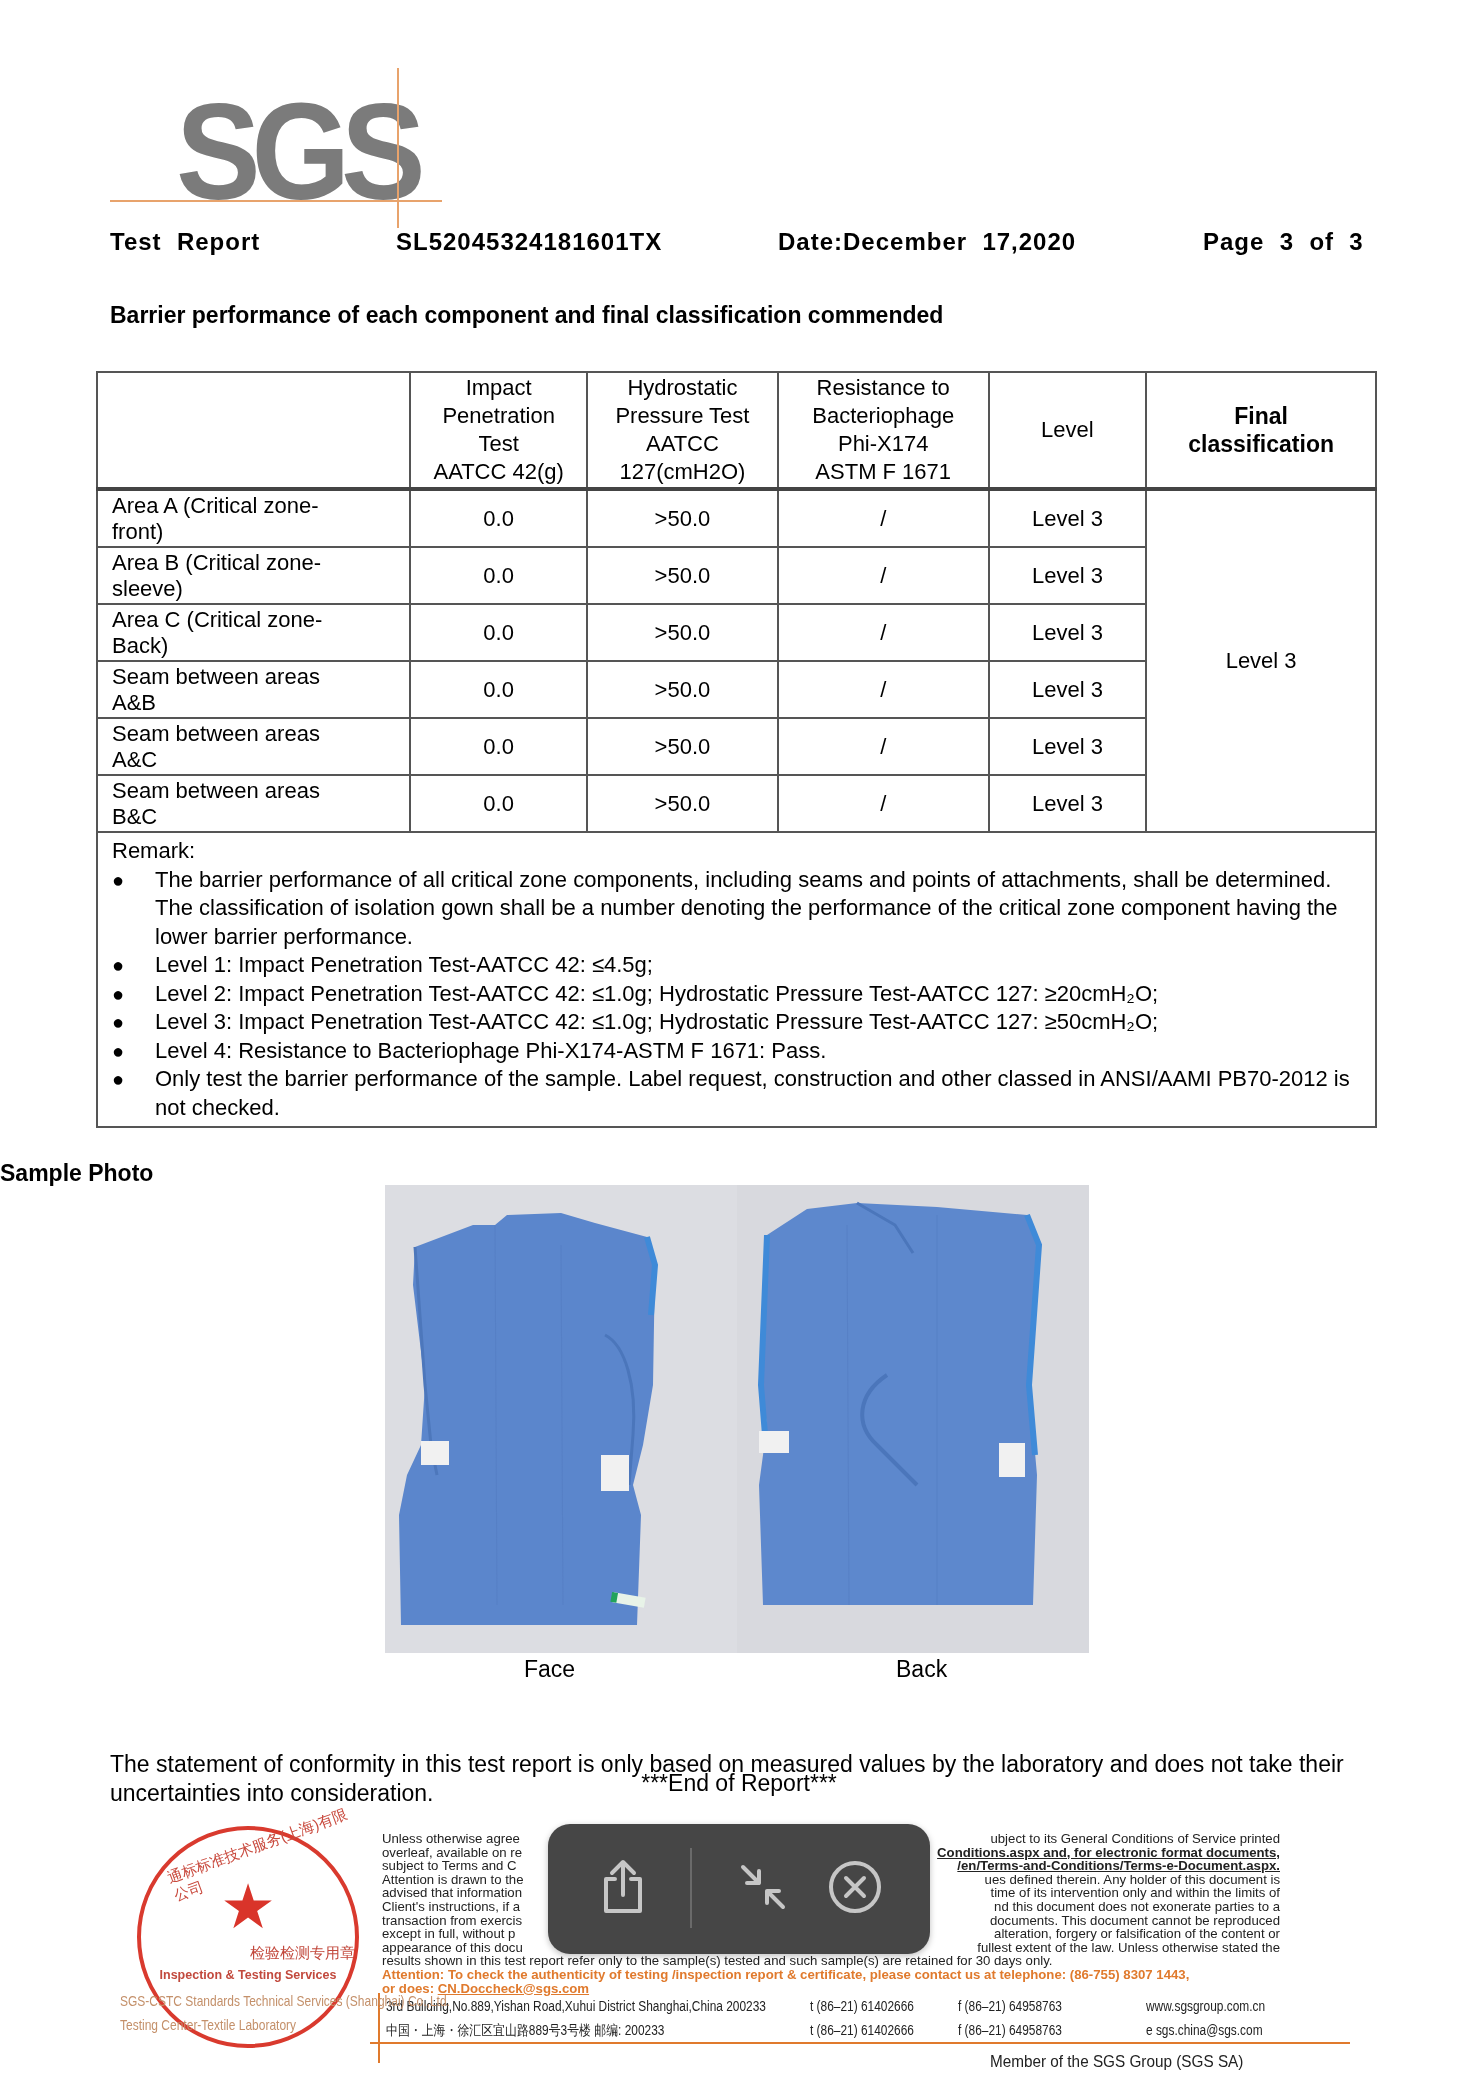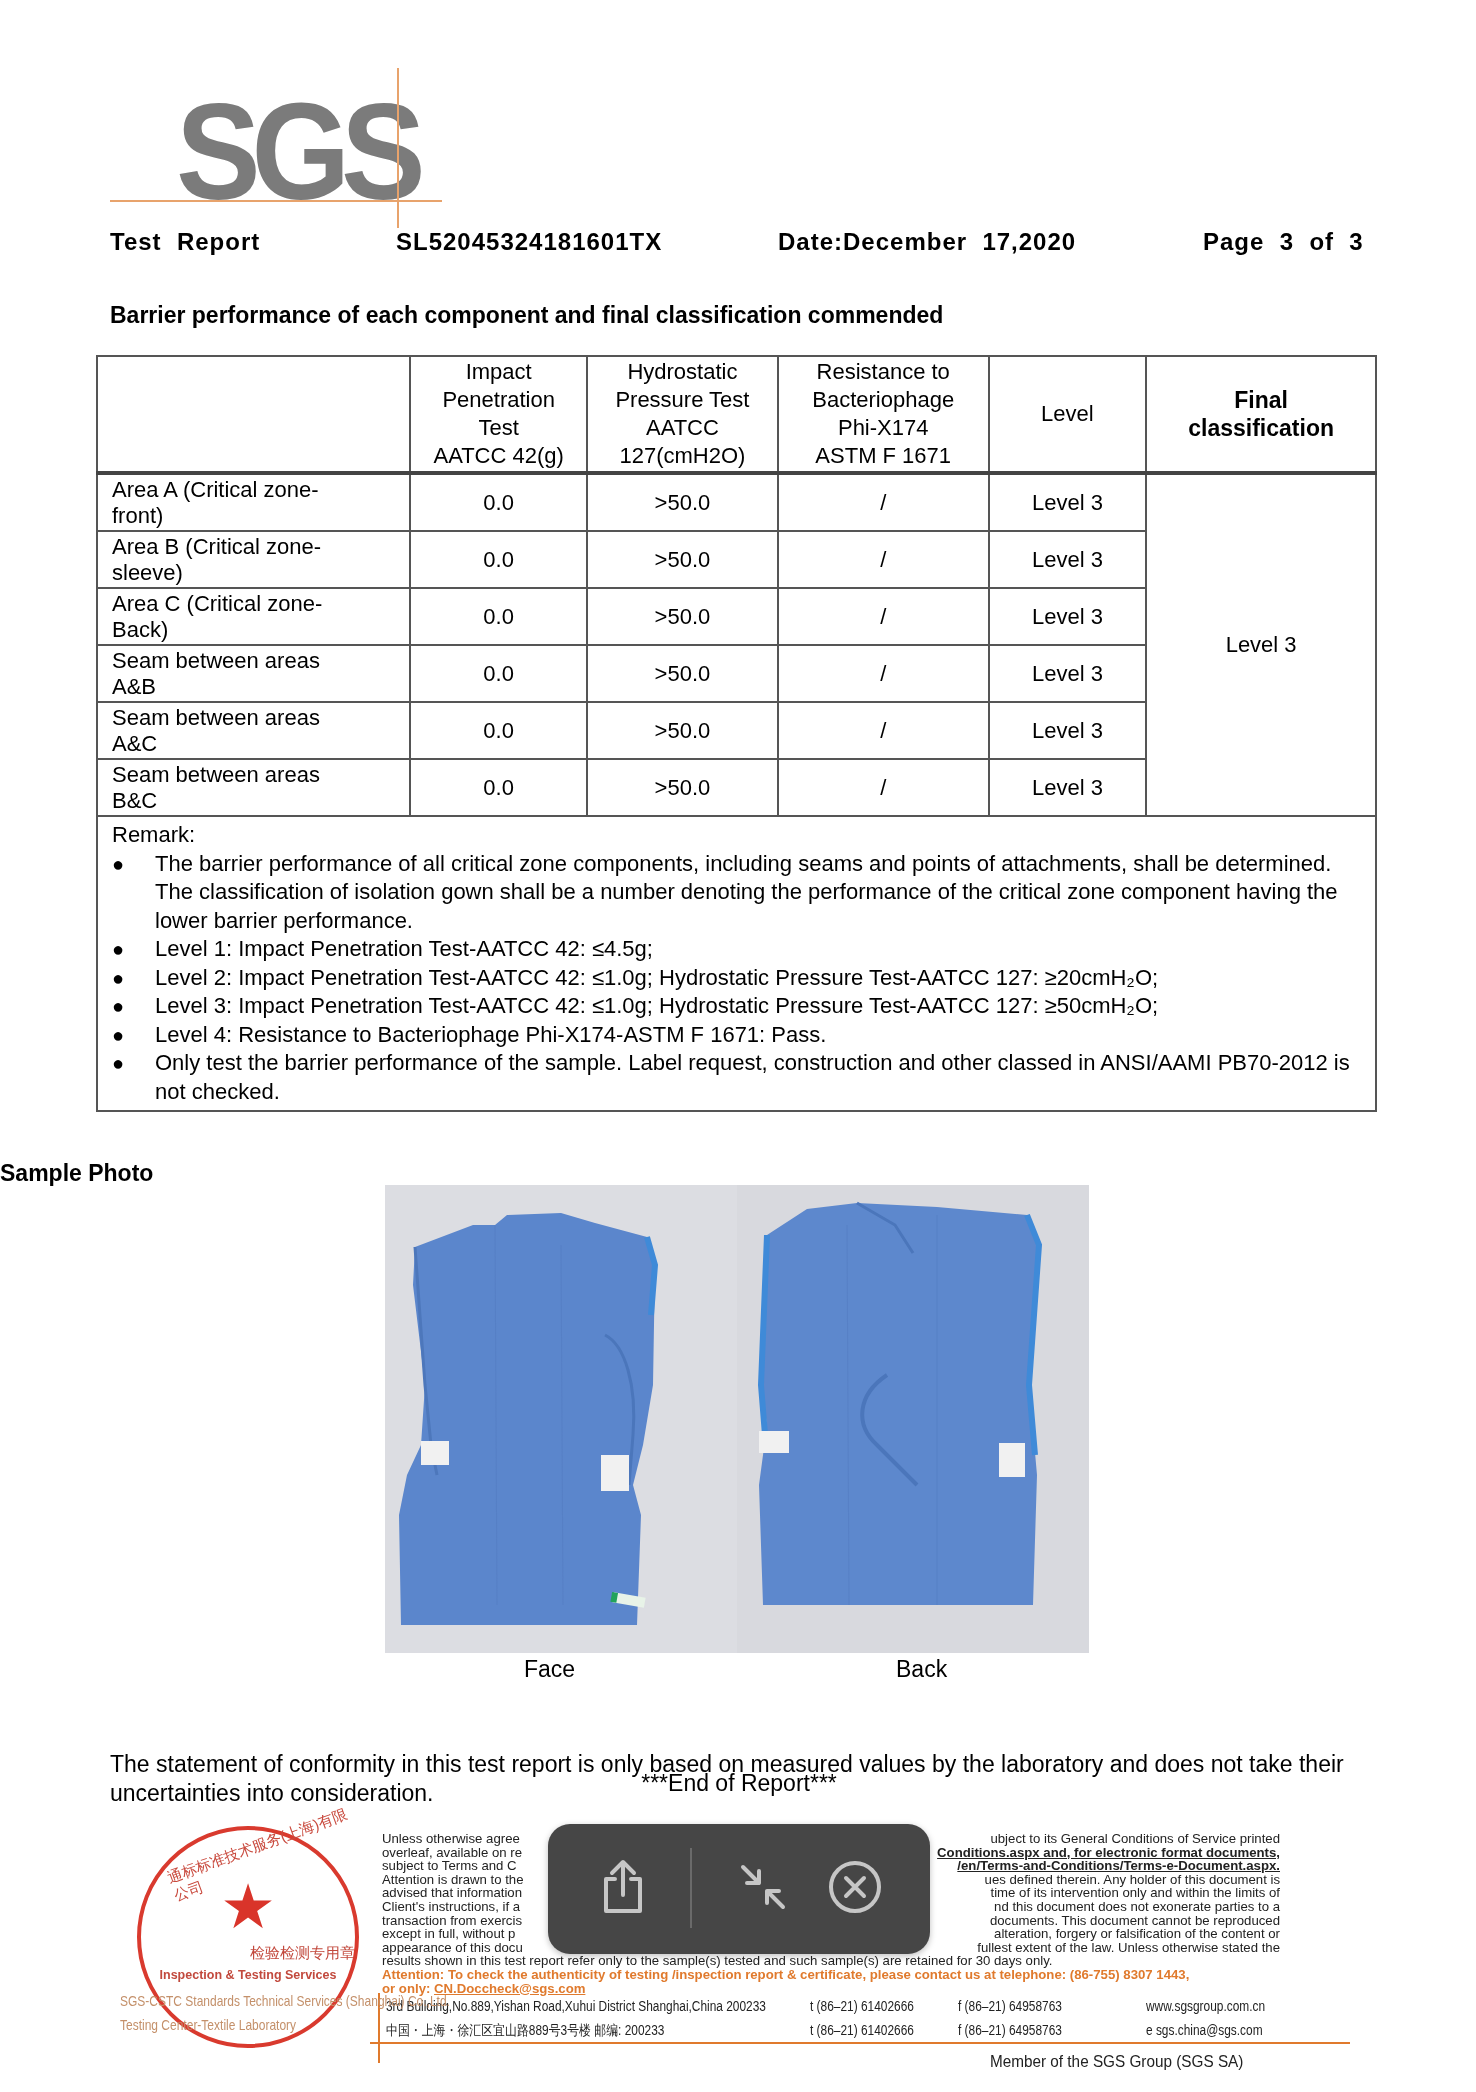--- a/index.html
+++ b/index.html
@@ -17,21 +17,21 @@
   
   .hdr { top: 228px; font-weight: bold; font-size: 24px; letter-spacing: 1px; }
   .hdr-title { left: 110px; }
   .hdr-no { left: 396px; }
   .hdr-date { left: 778px; }
   .hdr-page { left: 1203px; }
 
   .section-title { left: 110px; top: 302px; font-weight: bold; font-size: 23px; }
 
   
-  table.barrier { position: absolute; left: 96px; top: 355px; width: 1281px;
+  table.barrier { position: absolute; left: 96px; top: 371px; width: 1281px;
                   border-collapse: collapse; font-size: 22px; }
   table.barrier td, table.barrier th { border: 2px solid #555; padding: 0; }
   table.barrier th { font-weight: normal; text-align: center; line-height: 28px; height: 114px; vertical-align: middle; }
   table.barrier th.bold { font-weight: bold; font-size: 23px; }
   table.barrier thead tr { border-bottom: 4px solid #444; }
   table.barrier td { height: 55px; text-align: center; vertical-align: middle; }
   table.barrier td.rowlabel { text-align: left; padding-left: 14px; line-height: 26px; vertical-align: middle; }
   .remark-cell { text-align: left !important; padding: 4px 14px 4px 14px !important; line-height: 28.5px; height: auto !important; vertical-align: top !important; }
   .remark-list { list-style: none; margin: 0; padding: 0; }
   .remark-list li { position: relative; padding-left: 43px; }
@@ -278,21 +278,21 @@
       <span>alteration, forgery or falsification of the content or</span>
     </div>
   <div style="display:flex;justify-content:space-between">
       <span>appearance of this docu</span>
       <span>fullest extent of the law. Unless otherwise stated the</span>
     </div>
   <div>results shown in this test report refer only to the sample(s) tested and such sample(s) are retained for 30 days only.</div>
 </div>
 <div class="abs attention">
   <div>Attention: To check the authenticity of testing /inspection report &amp; certificate, please contact us at telephone: (86-755) 8307 1443,</div>
-  <div><span>or only: </span><span class="u">CN.Doccheck@sgs.com</span></div>
+  <div><span>or does: </span><span class="u">CN.Doccheck@sgs.com</span></div>
 </div>
 
 <div class="abs addr-vline"></div>
 <div class="abs addr-hline"></div>
 <div class="abs addr" style="left:386px;top:1998px">3rd Building,No.889,Yishan Road,Xuhui District Shanghai,China  200233</div>
 <div class="abs addr" style="left:386px;top:2022px">中国・上海・徐汇区宜山路889号3号楼   邮编: 200233</div>
 <div class="abs addr" style="left:810px;top:1998px">t (86–21) 61402666</div>
 <div class="abs addr" style="left:810px;top:2022px">t (86–21) 61402666</div>
 <div class="abs addr" style="left:958px;top:1998px">f (86–21) 64958763</div>
 <div class="abs addr" style="left:958px;top:2022px">f (86–21) 64958763</div>

